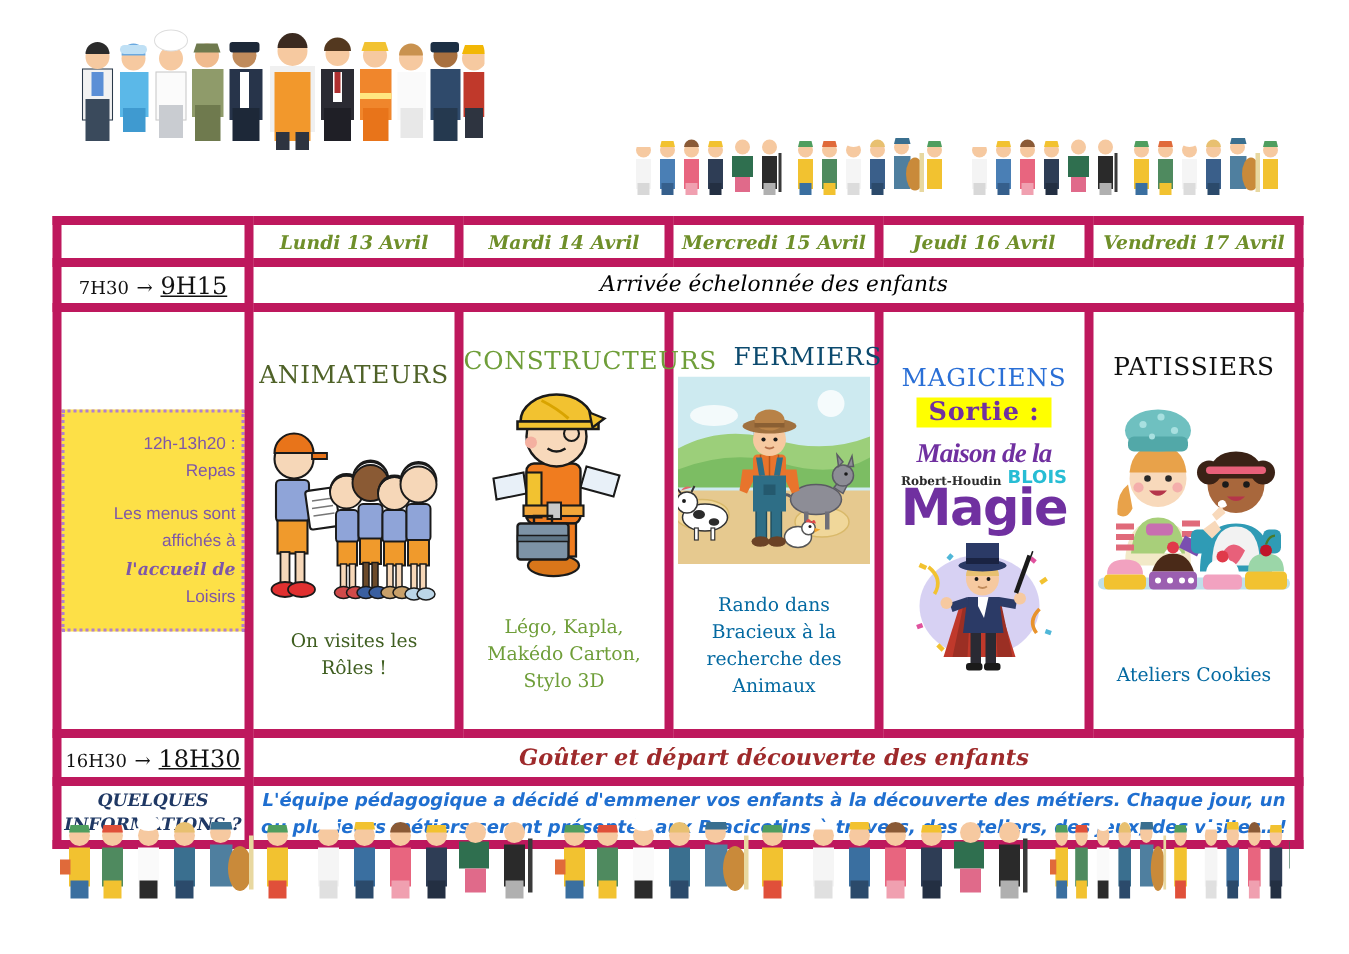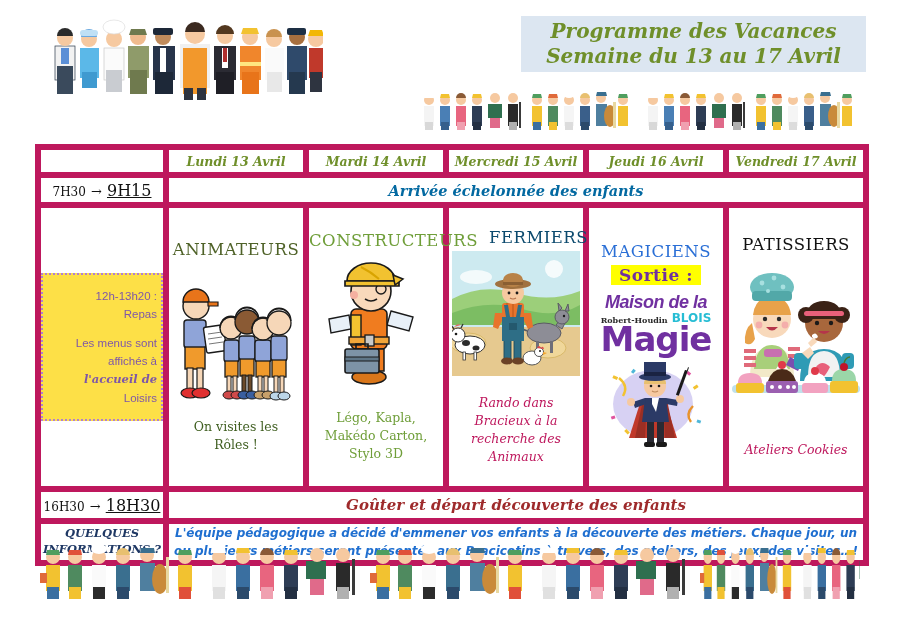--- a/index.html
+++ b/index.html
@@ -62,43 +62,43 @@
   .time-cell{
     text-align:center;white-space:nowrap;
     font-family:"DejaVu Serif", serif;color:#111111;padding:2px 0;
   }
   .time-small{font-size:12px;font-variant:small-caps;}
   .time-arrow{font-size:13px;}
   .time-big{font-size:16px;text-decoration:underline;font-weight:normal;}
 
   .banner-cell{
     height:24px;text-align:center;
-    font-family:"DejaVu Serif", serif;font-style:italic;font-weight:bold;
-    font-size:14.5px;color:#0369a1;
+    font-family:"DejaVu Serif", serif;font-style:italic;font-weight:normal;
+    font-size:14.5px;color:#000000;
   }
 
   .cat-cell{height:278px;vertical-align:top;padding:3px 2px 4px 2px;text-align:center;}
   .cat-title{
     font-family:"DejaVu Serif", serif;font-variant:small-caps;
     font-size:16.5px;letter-spacing:0.5px;margin:2px 0 4px 0;line-height:1;
   }
   .cat-anim{color:#4f6228;}
   .cat-cons{color:#6f9e39;}
   .cat-ferm{color:#0c4a6e;margin-left:40px;}
   .cat-magi{color:#2a6fd6;}
   .cat-pati{color:#111111;}
 
   .cat-art{display:flex;align-items:center;justify-content:center;}
   .cat-caption{
     font-family:"DejaVu Serif", serif;
     font-size:12.5px;line-height:1.45;margin-top:6px;padding:0 4px;
   }
   .cap-green-dark{color:#3f5e20;}
   .cap-green{color:#6f9e39;}
-  .cap-black{color:#be185d;font-style:italic;}
+  .cap-black{color:#0369a1;}
 
   
   .meal-cell{vertical-align:middle;padding:4px 6px;}
   .meal-box{
     border:2px dotted #b07fd0;background:#fde047;
     padding:12px 4px;text-align:right;color:#7e57a8;
     font-size:11.5px;line-height:1.6;
   }
   .meal-box .it{font-family:"DejaVu Serif", serif;font-style:italic;font-weight:bold;}
 
@@ -120,21 +120,21 @@
   }
 
   
   .magic-poster{width:132px;margin:0 auto;text-align:center;}
   .sortie{
     display:inline-block;background:#ffff00;color:#7030a0;
     font-family:"DejaVu Serif", serif;font-weight:bold;font-size:17px;
     padding:0 8px;letter-spacing:0.5px;
   }
   .magic-logo{margin-top:8px;line-height:1;}
-  .ml-1{font-family:Liberation Sans, sans-serif;font-weight:bold;font-style:italic;
+  .ml-1{font-family:Liberation Serif, serif;font-weight:bold;font-style:italic;
         font-size:18px;color:#7030a0;letter-spacing:-0.5px;}
   .ml-row{display:flex;align-items:flex-end;justify-content:center;gap:4px;margin-top:1px;}
   .ml-rh{font-family:"DejaVu Serif", serif;font-weight:bold;font-size:8px;color:#2a2a2a;}
   .ml-blois{font-family:"DejaVu Sans", sans-serif;font-weight:bold;font-size:12px;color:#27bdd4;}
   .ml-magie{font-family:"DejaVu Sans", sans-serif;font-weight:bold;font-size:34px;color:#7030a0;
             letter-spacing:-1px;margin-top:-2px;}
 </style>
 </head>
 <body>
 
@@ -225,24 +225,20 @@
 
         <g>
             <rect x="262" y="38" width="14" height="30" fill="#c0392b"></rect>
             <rect x="263" y="62" width="12" height="20" fill="#2e3440"></rect>
         <circle cx="269" cy="29" r="8" fill="#f6c9a0"></circle>
             <path d="M261 26h16l-2-6h-12z" fill="#f2b705"></path>
           </g>
       </svg>
     </div>
 
-    <div class="title-box">
-      <div class="title-line">Programme des Vacances</div>
-      <div class="title-line">Semaine du 13 au 17 Avril</div>
-    </div>
 
     <div class="kid-strip kid-strip-top">
       <svg viewBox="0 0 460 46" width="460" height="46">
         <g id="kidsrow">
           <g>
               <rect x="4" y="18" width="10" height="20" fill="#f4f4f4"></rect>
               <circle cx="9" cy="12" r="5" fill="#f6c9a0"></circle>
               <path d="M4 10h10l-1-4H5z" fill="#ffffff"></path>
               <rect x="5" y="34" width="8" height="8" fill="#d8d8d8"></rect>
             </g>

